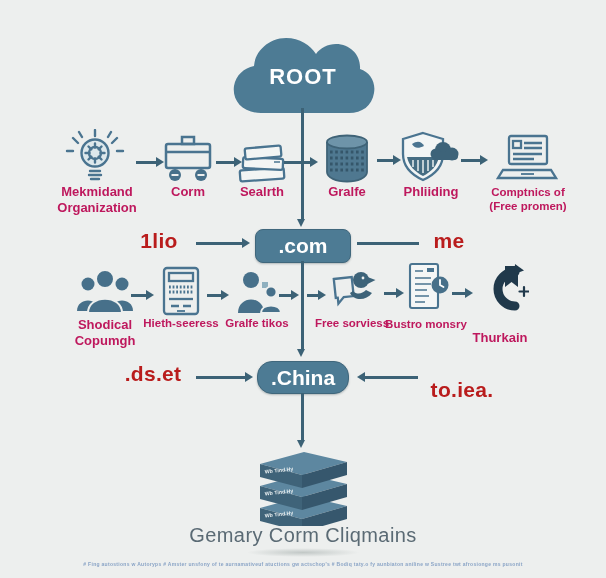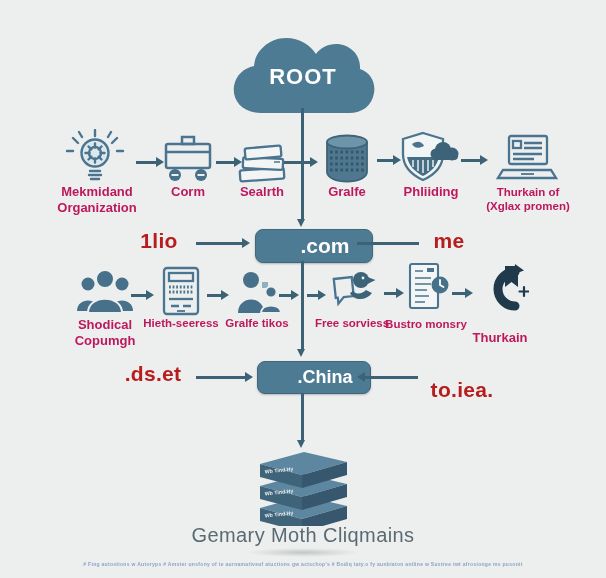--- a/index.html
+++ b/index.html
@@ -5,21 +5,21 @@
   html,body{margin:0;padding:0;background:#dfe2e0;}
   .stage{position:relative;width:606px;height:578px;background:#edefee;overflow:hidden;
          font-family:"Liberation Sans",sans-serif;}
   .abs{position:absolute;}
   
   .lbl{position:absolute;color:#be185d;font-weight:600;font-size:13px;line-height:1.25;text-align:center;}
   .lbl.sm{font-size:11.5px;}
   .big{position:absolute;color:#b91c1c;font-weight:700;font-size:21px;text-align:center;letter-spacing:.3px;}
   .node{position:absolute;background:#4d7b94;border:1px solid #40677c;border-radius:8px;color:#ffffff;
         font-weight:700;display:flex;align-items:center;justify-content:center;
-        box-shadow:0 1px 2px rgba(40,60,70,.3);padding-left:22px;}
+        box-shadow:0 1px 2px rgba(40,60,70,.3);}
   .root-label{position:absolute;color:#ffffff;font-weight:700;font-size:22px;letter-spacing:1px;text-align:center;}
   
   .ar{position:absolute;height:2.5px;background:#3c6276;}
   .ar::after{content:"";position:absolute;right:-7px;top:-4px;width:0;height:0;
              border-left:8px solid #3c6276;border-top:5.5px solid transparent;border-bottom:5.5px solid transparent;}
   .ar.plain::after{display:none;}
   .ar.left::after{right:auto;left:-7px;border-left:none;border-right:8px solid #3c6276;}
   .vl{position:absolute;width:2.6px;background:#3c6276;}
   .vl::after{content:"";position:absolute;bottom:-7px;left:-3.8px;width:0;height:0;
              border-top:8px solid #3c6276;border-left:4.6px solid transparent;border-right:4.6px solid transparent;}
@@ -111,21 +111,21 @@
 
   <svg class="abs" style="left:496px;top:133px;" width="62" height="50" viewBox="0 0 62 50">
     <g fill="none" stroke="#4a7490" stroke-width="2.3">
       <rect x="13" y="3" width="38" height="28" rx="2"></rect>
       <rect x="17" y="8" width="8" height="7"></rect>
       <path d="M28 10 h18 M28 15 h18 M17 21 h29 M17 26 h21"></path>
       <path d="M7 37 h48 l5 8 H2 Z"></path>
       <path d="M25 41 h13" stroke-width="1.8"></path>
     </g>
   </svg>
-  <div class="lbl sm" style="left:478px;top:185px;width:100px;">Thurkain of (Xglax promen)</div>
+  <div class="lbl sm" style="left:478px;top:185px;width:100px;">Comptnics of (Free promen)</div>
 
   <div class="big" style="left:128px;top:229px;width:62px;">1lio</div>
   <div class="ar" style="left:196px;top:242px;width:47px;"></div>
   <div class="node" style="left:255px;top:229px;width:94px;height:32px;font-size:21px;">
     <span>.com</span>
   </div>
   <div class="ar plain" style="left:357px;top:242px;width:62px;"></div>
   <div class="big" style="left:424px;top:229px;width:50px;">me</div>
 
   <div class="vl" style="left:301px;top:261px;height:89px;"></div>
@@ -209,21 +209,21 @@
   <svg class="abs" style="left:477px;top:264px;" width="52" height="50" viewBox="0 0 52 50">
     <path d="M38 8 A16.5 16.5 0 1 0 38 42" fill="none" stroke="#20394b" stroke-width="9" stroke-linecap="round"></path>
     <path d="M28 2 h13 v21 l-6.5 -5 -6.5 5 Z" fill="#20394b"></path>
     <path d="M38 0 l9 6.5 -9.5 3.5 Z" fill="#20394b"></path>
     <path d="M47 23 v9 M42.5 27.5 h9" stroke="#20394b" stroke-width="2.2" stroke-linecap="round"></path>
   </svg>
   <div class="lbl" style="left:458px;top:330px;width:84px;">Thurkain</div>
 
   <div class="big" style="left:112px;top:362px;width:82px;">.ds.et</div>
   <div class="ar" style="left:196px;top:376px;width:50px;"></div>
-  <div class="node" style="left:257px;top:361px;width:90px;height:31px;font-size:18px;">
+  <div class="node" style="left:257px;top:361px;width:90px;height:31px;font-size:21px;border-radius:15px;">
     <span>.China</span>
   </div>
   <div class="ar left" style="left:364px;top:376px;width:54px;"></div>
   <div class="big" style="left:420px;top:378px;width:84px;">to.iea.</div>
 
   <div class="vl" style="left:301px;top:393px;height:48px;"></div>
 
   <svg class="abs" style="left:256px;top:448px;" width="95" height="78" viewBox="0 0 95 78">
     <g>
       <polygon points="4,60 48,48 91,58 46,71" fill="#5d87a0"></polygon>
@@ -238,17 +238,17 @@
       <text x="9" y="47.5" transform="rotate(-6 9 47.5)" font-size="5.2" font-weight="bold" fill="#e9eff1">Wb Tmd.Hy</text>
     </g>
     <g>
       <polygon points="4,16 48,4 91,14 46,27" fill="#5d87a0"></polygon>
       <polygon points="4,16 46,27 46,40 4,29" fill="#3f6379"></polygon>
       <polygon points="46,27 91,14 91,27 46,40" fill="#36576d"></polygon>
       <text x="9" y="25.5" transform="rotate(-6 9 25.5)" font-size="5.2" font-weight="bold" fill="#e9eff1">Wb Tmd.Hy</text>
     </g>
   </svg>
 
-  <div class="caption">Gemary Moth Cliqmains</div>
+  <div class="caption">Gemary Corm Cliqmains</div>
   <div class="swoosh"></div>
   <div class="fineprint"># Fing autostions w Autoryps # Amster unsfony of te aurnamativeuf atuctions gw actschop's # Bodiq taty.o fy aunbiaton aniline w Sustree twt afrosionge ms pusonit</div>
 
 </div>
 
 </body></html>

